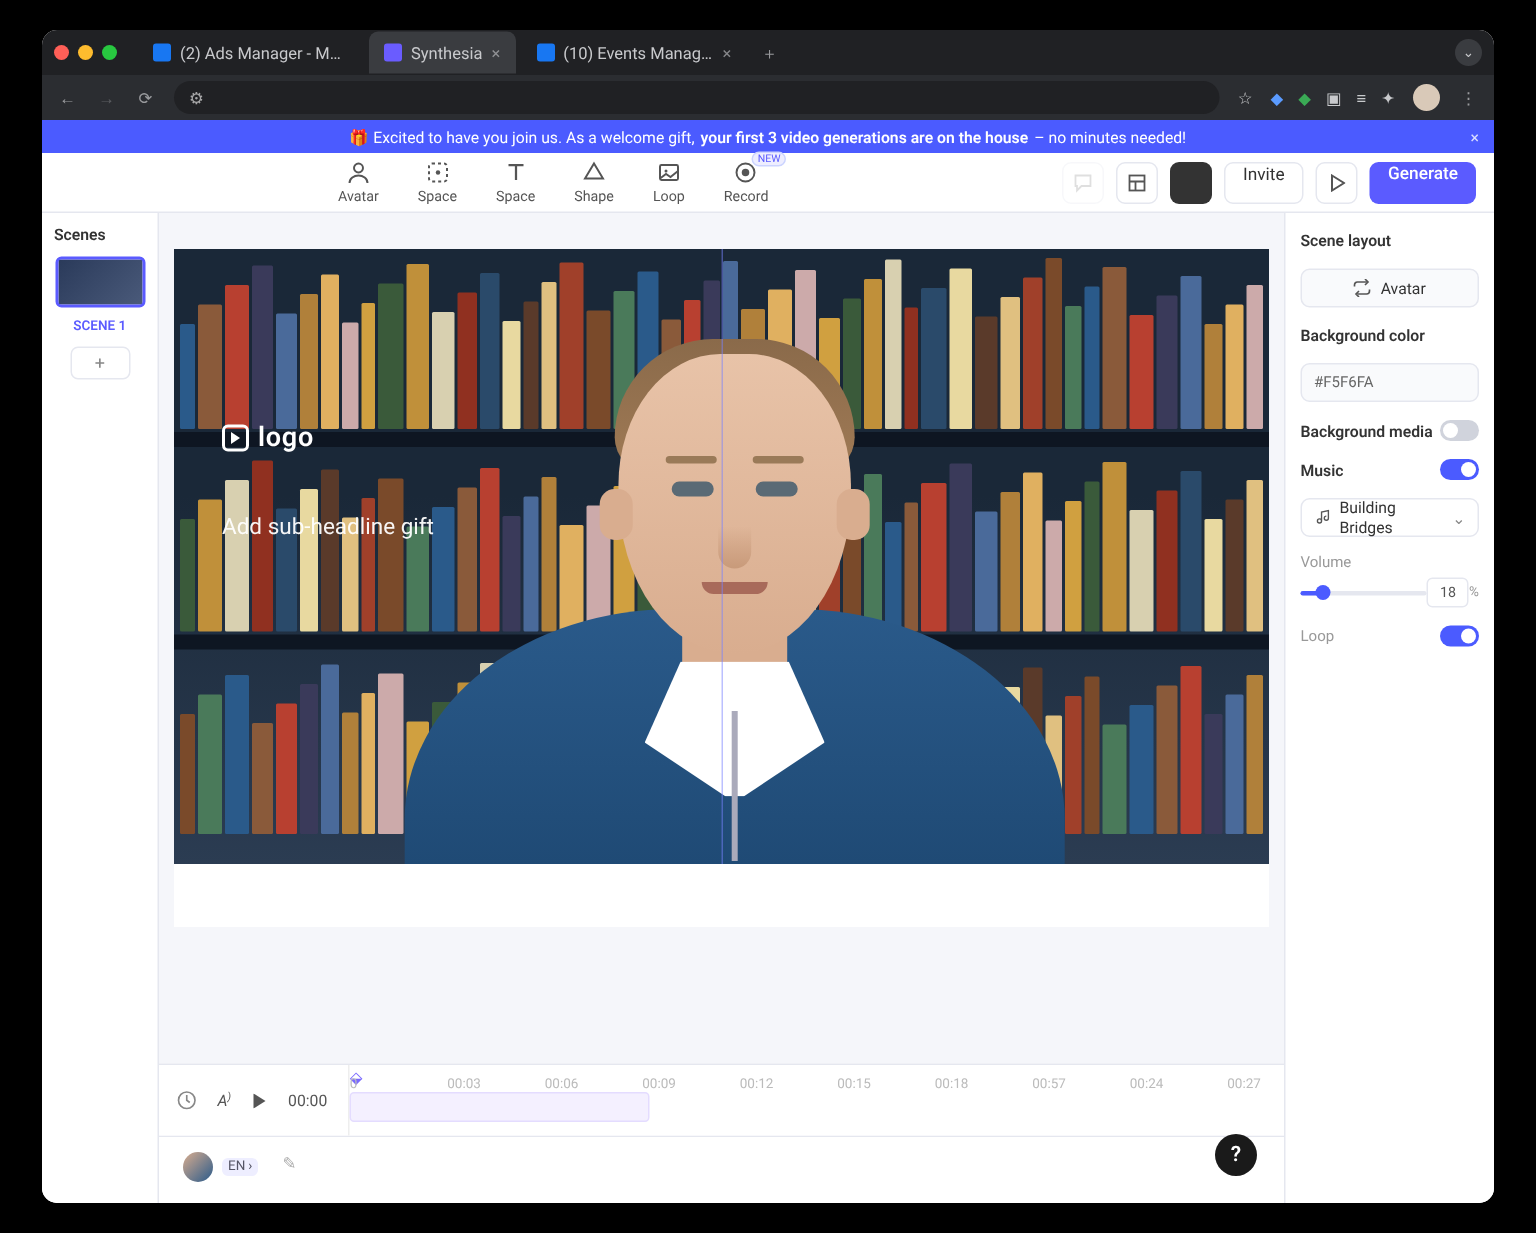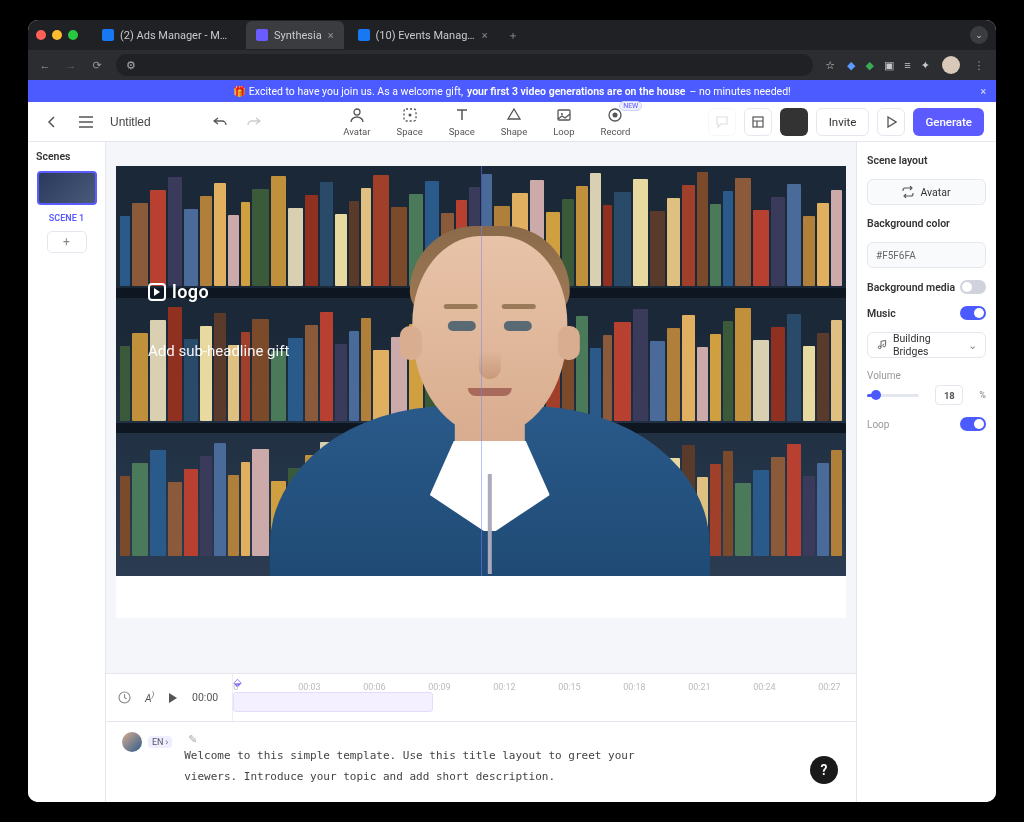--- a/index.html
+++ b/index.html
@@ -44,21 +44,21 @@
   .app-left{display:flex;align-items:center;gap:10px;}
   .icon-btn{width:24px;height:24px;border-radius:5px;display:flex;align-items:center;justify-content:center;color:#555;cursor:pointer;}
   .title-input{border:none;font-size:12px;color:#444;width:90px;outline:none;}
   .app-center{flex:1;display:flex;align-items:center;justify-content:center;gap:26px;}
   .tool{display:flex;flex-direction:column;align-items:center;gap:2px;font-size:9.5px;color:#555;cursor:pointer;position:relative;}
   .tool .t-ico{width:18px;height:18px;display:flex;align-items:center;justify-content:center;}
   .tool .pill{position:absolute;top:-5px;right:-12px;font-size:7px;background:#eef;color:#5b5bff;border:1px solid #ccd4ff;border-radius:6px;padding:0 3px;}
   .app-right{display:flex;align-items:center;gap:8px;}
   .sq-btn{width:28px;height:28px;border:1px solid var(--border);border-radius:6px;display:flex;align-items:center;justify-content:center;color:#555;cursor:pointer;}
   .user-sq{width:28px;height:28px;border-radius:6px;background:#333;}
-  .btn{height:28px;border-radius:6px;padding:0 12px;display:flex;align-items:center;font-size:11.5px;cursor:pointer;}
+  .btn{height:28px;border-radius:6px;padding:0 12px;display:flex;font-size:11.5px;cursor:pointer;}
   .btn.ghost{border:1px solid var(--border);color:#333;background:#fff;}
   .btn.primary{background:var(--primary);color:#fff;font-weight:500;}
   .play-btn{width:28px;height:28px;border:1px solid var(--border);border-radius:6px;display:flex;align-items:center;justify-content:center;color:#555;}
   
   .app-body{flex:1;display:flex;min-height:0;}
   .scenes-panel{width:78px;border-right:1px solid var(--border);background:#fff;padding:8px;display:flex;flex-direction:column;align-items:center;gap:8px;}
   .scenes-title{font-size:10.5px;font-weight:600;align-self:flex-start;color:#333;}
   .scene-thumb{width:60px;height:34px;border-radius:4px;border:2px solid #5b5bff;background:linear-gradient(135deg,#2a3a5a,#4a5a7a);position:relative;overflow:hidden;}
   .scene-label{font-size:9px;color:#5b5bff;font-weight:600;}
   .add-scene{width:40px;height:22px;border:1px solid var(--border);border-radius:5px;display:flex;align-items:center;justify-content:center;color:#888;cursor:pointer;}
@@ -118,21 +118,21 @@
   .prop-label{font-weight:600;color:#333;}
   .prop-btn{height:26px;border:1px solid var(--border);background:#f9fafc;border-radius:6px;display:flex;align-items:center;justify-content:center;gap:6px;font-size:10.5px;color:#333;cursor:pointer;}
   .color-chip{height:26px;border:1px solid var(--border);background:#f9fafc;border-radius:6px;display:flex;align-items:center;padding:0 8px;font-size:10px;color:#666;}
   .row{display:flex;align-items:center;justify-content:space-between;}
   .toggle{width:26px;height:14px;border-radius:8px;background:#d0d3dc;position:relative;cursor:pointer;}
   .toggle::after{content:"";position:absolute;width:10px;height:10px;border-radius:50%;background:#fff;top:2px;left:2px;transition:.15s;}
   .toggle.on{background:#4b5bff;}
   .toggle.on::after{left:14px;}
   .select{height:26px;border:1px solid var(--border);border-radius:6px;display:flex;align-items:center;padding:0 8px;gap:6px;font-size:10.5px;color:#333;justify-content:space-between;cursor:pointer;}
   .music-ico{width:12px;}
-  .slider-row{display:flex;align-items:center;gap:16px;font-weight:bold;}
+  .slider-row{display:flex;align-items:center;gap:0;}
   .slider{flex:1;height:3px;background:#e5e7ef;border-radius:2px;position:relative;}
   .slider .fill{position:absolute;left:0;top:0;bottom:0;background:#4b5bff;border-radius:2px;}
   .slider .knob{position:absolute;top:50%;width:10px;height:10px;border-radius:50%;background:#4b5bff;transform:translate(-50%,-50%);}
   .vol-box{width:28px;height:20px;border:1px solid var(--border);border-radius:4px;font-size:9.5px;display:flex;align-items:center;justify-content:center;color:#555;}
   .pct{font-size:9px;color:#999;}
   .muted{color:#999;font-size:10px;}
   
   .help{position:absolute;right:18px;bottom:18px;width:28px;height:28px;border-radius:50%;background:#1a1a1a;color:#fff;display:flex;align-items:center;justify-content:center;font-size:14px;font-weight:600;cursor:pointer;}
   .canvas-area{position:relative;}
   svg{display:block;}
@@ -188,43 +188,20 @@
   </div>
 
   <div class="banner">
     <span>🎁 Excited to have you join us. As a welcome gift, </span>
     <span class="bold">your first 3 video generations are on the house</span>
     <span> – no minutes needed!</span>
     <span class="x">×</span>
   </div>
 
   <div class="appbar">
-    <div class="app-left">
-      <div class="icon-btn">
-        <svg width="12" height="12" viewBox="0 0 12 12">
-              <path d="M8 1L3 6l5 5" fill="none" stroke="#555" stroke-width="1.5"></path>
-            </svg>
-      </div>
-      <div class="icon-btn">
-        <svg width="14" height="12" viewBox="0 0 14 12">
-              <path d="M0 1h14M0 6h14M0 11h14" stroke="#555" stroke-width="1.5"></path>
-            </svg>
-      </div>
-      <input class="title-input" value="Untitled" style="">
-      <div class="icon-btn">
-        <svg width="14" height="12" viewBox="0 0 14 12">
-              <path d="M5 2L1 5l4 3M1 5h8a4 4 0 014 4" fill="none" stroke="#555" stroke-width="1.3"></path>
-            </svg>
-      </div>
-      <div class="icon-btn" style="opacity:.3;">
-        <svg width="14" height="12" viewBox="0 0 14 12">
-              <path d="M9 2l4 3-4 3M13 5H5a4 4 0 00-4 4" fill="none" stroke="#555" stroke-width="1.3"></path>
-            </svg>
-      </div>
-    </div>
     <div class="app-center">
       <div class="tool">
         <div class="t-ico">
               <svg width="16" height="16" viewBox="0 0 16 16">
                 <circle cx="8" cy="5" r="3" fill="none" stroke="#555" stroke-width="1.3"></circle>
                 <path d="M2 15c0-3 3-5 6-5s6 2 6 5" fill="none" stroke="#555" stroke-width="1.3"></path>
               </svg>
             </div>
         <span>Avatar</span>
       </div>
@@ -514,38 +491,36 @@
         <div class="ruler" id="ruler">
           <div class="playhead">⬙</div>
           <div class="seg" style="left:0;width:200px;"></div>
         <div class="tick" style="left: 0px;">0</div>
               <div class="tick" style="left: 65px;">00:03</div>
               <div class="tick" style="left: 130px;">00:06</div>
               <div class="tick" style="left: 195px;">00:09</div>
               <div class="tick" style="left: 260px;">00:12</div>
               <div class="tick" style="left: 325px;">00:15</div>
               <div class="tick" style="left: 390px;">00:18</div>
-              <div class="tick" style="left: 455px;">00:21</div>
+              <div class="tick" style="left: 455px;">00:57</div>
               <div class="tick" style="left: 520px;">00:24</div>
               <div class="tick" style="left: 585px;">00:27</div>
             </div>
       </div>
 
       <div class="script">
         <div class="script-head">
           <div class="script-avatar"></div>
           <div class="lang-pill">
             <span>EN</span>
             <span>›</span>
           </div>
         </div>
         <div style="flex:1;">
           <span class="edit-ico">✎</span>
-          <div class="script-text">Welcome to this simple template. Use this title layout to greet your
-viewers. Introduce your topic and add short description.</div>
         </div>
       </div>
 
       <div class="help">?</div>
     </div>
 
     <div class="props-panel">
       <div class="prop-label">Scene layout</div>
       <div class="prop-btn">
         <svg width="12" height="12" viewBox="0 0 12 12">

